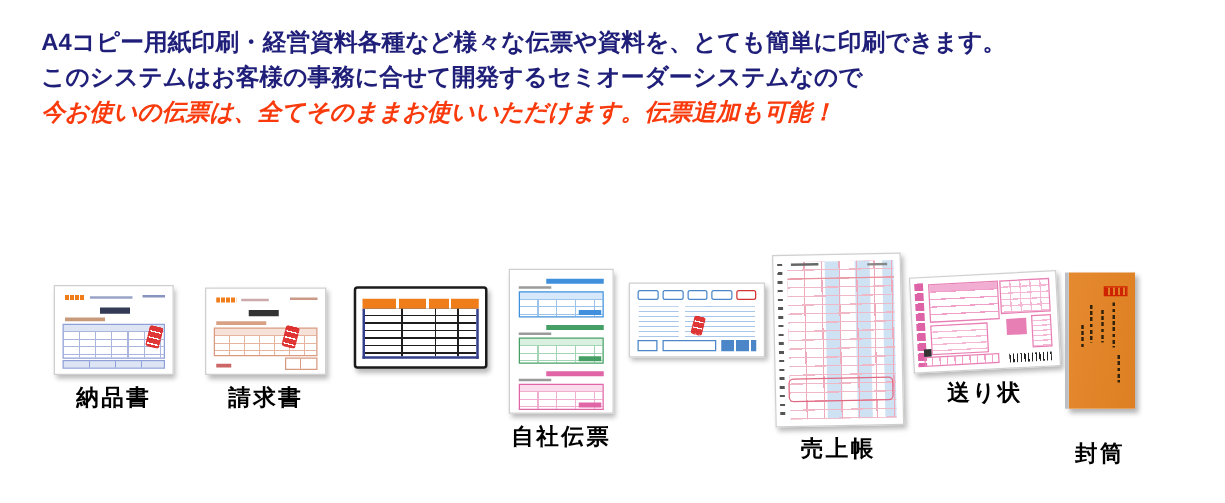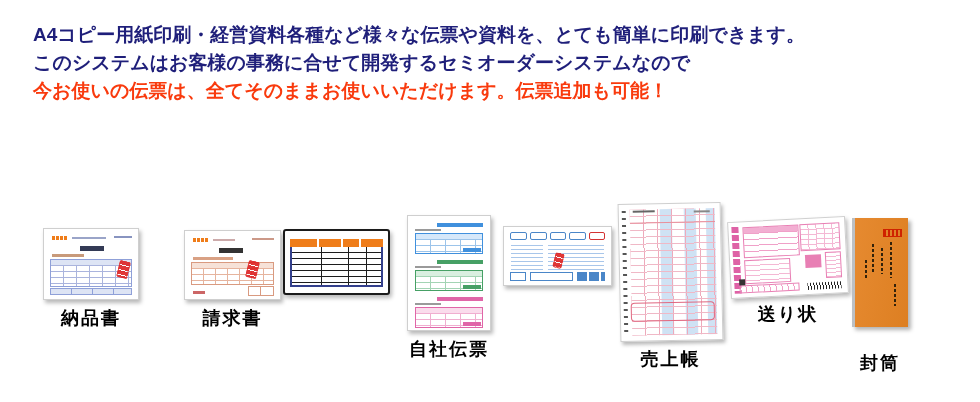--- a/index.html
+++ b/index.html
@@ -12,33 +12,33 @@
     --navy:#1f1f7a;
     --red:#f93a0d;
   }
   
   .intro{position:absolute;left:33px;top:21px;}
   .intro p{
     margin:0;height:28px;line-height:28px;
     font-size:19px;font-weight:bold;white-space:nowrap;
   }
   .intro p.navy{color:var(--navy);}
-  .intro p.red{color:var(--red);}
+  .intro p.red{color:var(--red);font-style:italic;}
 
   
   .item{position:absolute;margin:0;}
   .paper{position:relative;background:#fff;border:1px solid #cfcfcf;
          box-shadow:2px 3px 4px rgba(0,0,0,.28);box-sizing:border-box;}
   .caption{display:block;width:max-content;margin:6px auto 0;
            font-size:18px;font-weight:bold;color:#000;letter-spacing:2px;white-space:nowrap;}
   .caption.gap-md{margin-top:9px;}
   .caption.gap-lg{margin-top:24px;}
 
   #it-nohin {left:43px; top:228px;width:96px;}
-  #it-seikyu{left:184px;top:230px;width:97px;}
+  #it-seikyu{left:164px;top:230px;width:97px;}
   #it-shitei{left:283px;top:229px;width:107px;}
   #it-jisha {left:407px;top:215px;width:84px;}
   #it-toitsu{left:503px;top:226px;width:109px;}
   #it-uriage{left:619px;top:203px;width:103px;}
   #it-okuri {left:729px;top:219px;width:118px;}
   #it-futo  {left:852px;top:218px;width:56px;}
 
   
   .np{height:72px;}
   .np .sq{position:absolute;left:8px;top:7px;width:16px;height:4px;

